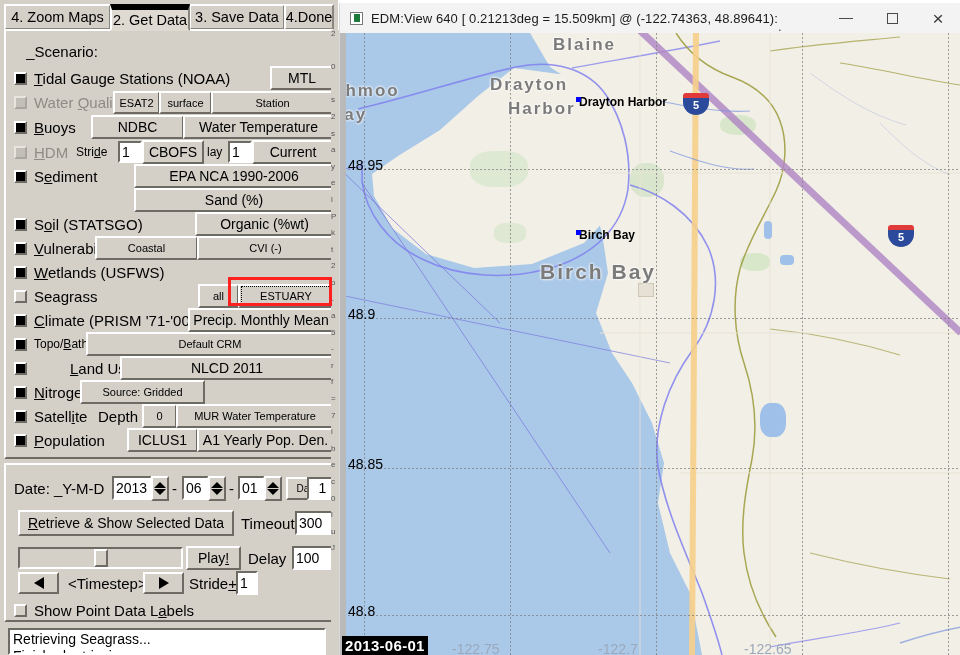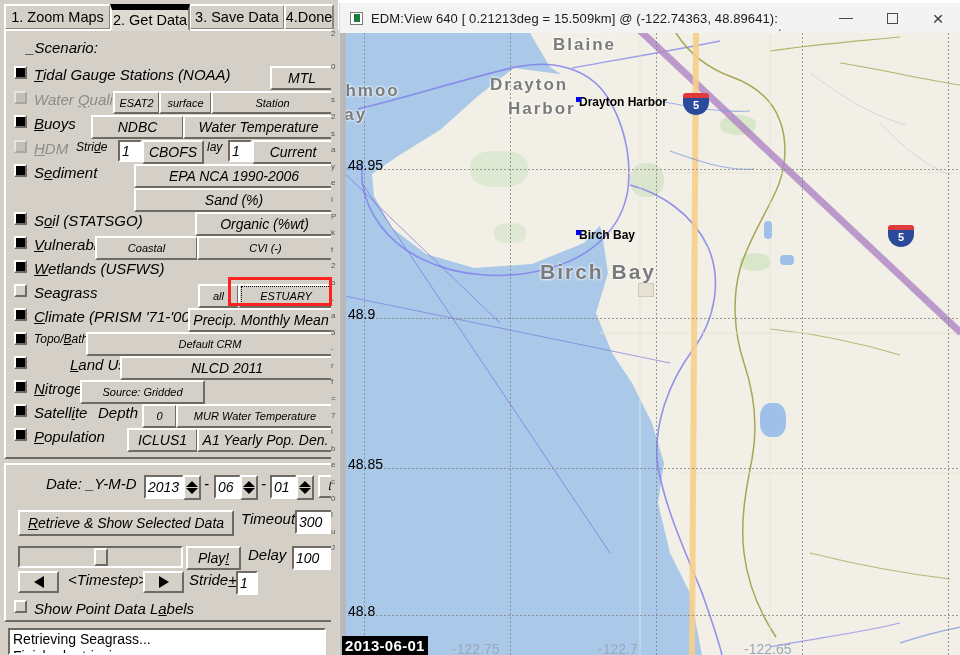--- a/index.html
+++ b/index.html
@@ -100,21 +100,21 @@
     background:#d4d0c8;
     border-top:2px solid #ffffff;
     border-left:2px solid #ffffff;
     border-right:2px solid #6e6a64;
     border-bottom:2px solid #6e6a64;
     cursor:default;
   }
   .cb.on{background:#000000;}
   .cb.dim{background:#c2beb8;border-top-color:#e8e4de;border-left-color:#e8e4de;border-right-color:#a9a59f;border-bottom-color:#a9a59f;}
 
-  .row{position:absolute;left:0;display:flex;font-style:italic;}
+  .row{position:absolute;left:0;display:flex;align-items:center;}
 
   
   .spin{
     width:18px;height:25px;box-sizing:border-box;
     background:#d4d0c8;
     border-top:2px solid #ffffff;border-left:2px solid #ffffff;
     border-right:2px solid #6e6a64;border-bottom:2px solid #6e6a64;
     display:flex;flex-direction:column;align-items:center;justify-content:center;
   }
   .ar-up{width:0;height:0;border-left:6px solid transparent;border-right:6px solid transparent;border-bottom:6px solid #000;margin-bottom:1px;}
@@ -209,21 +209,21 @@
 </style>
 </head>
 <body>
 
 <div id="root">
 
   <div id="leftpanel">
 
     <div id="tabs">
       <div class="tab" style="left:0;width:107px;">
-        <span>1. Zoom Maps</span>
+        <span>4. Zoom Maps</span>
       </div>
       <div class="tab active" style="left:106px;width:80px;">
         <span>2. Get Data</span>
       </div>
       <div class="tab" style="left:185px;width:96px;">
         <span>3. Save Data</span>
       </div>
       <div class="tab" style="left:280px;width:50px;">
         <span>4.Done</span>
       </div>
@@ -391,21 +391,21 @@
           <span>A1 Yearly Pop. Den.</span>
         </div>
       </div>
 
     </div>
 
     <div class="sep" style="left:14px;top:466px;width:310px;"></div>
 
     <div id="bottomframe">
 
-      <div class="row" style="top:10px;left:8px;width:314px;height:26px;margin-left:32px;">
+      <div class="row" style="top:10px;left:8px;width:314px;height:26px;">
         <span class="lbl">Date: _Y-M-D</span>
         <div class="sunken" style="position:absolute;left:98px;width:40px;height:24px;">
           <span>2013</span>
         </div>
         <div class="spin" style="position:absolute;left:137px;">
           <div class="ar-up"></div>
           <div class="ar-dn"></div>
         </div>
         <span class="lbl" style="position:absolute;left:158px;">-</span>
         <div class="sunken" style="position:absolute;left:168px;width:27px;height:24px;">

